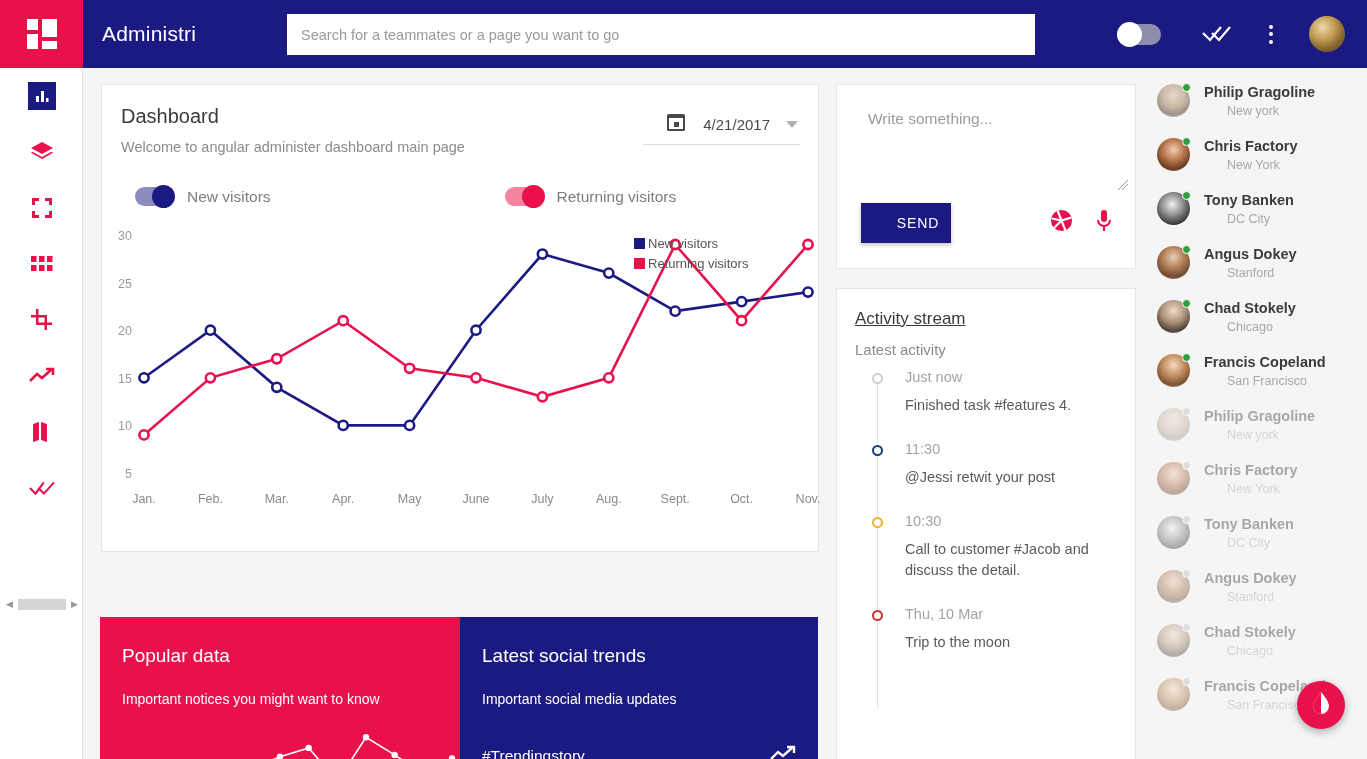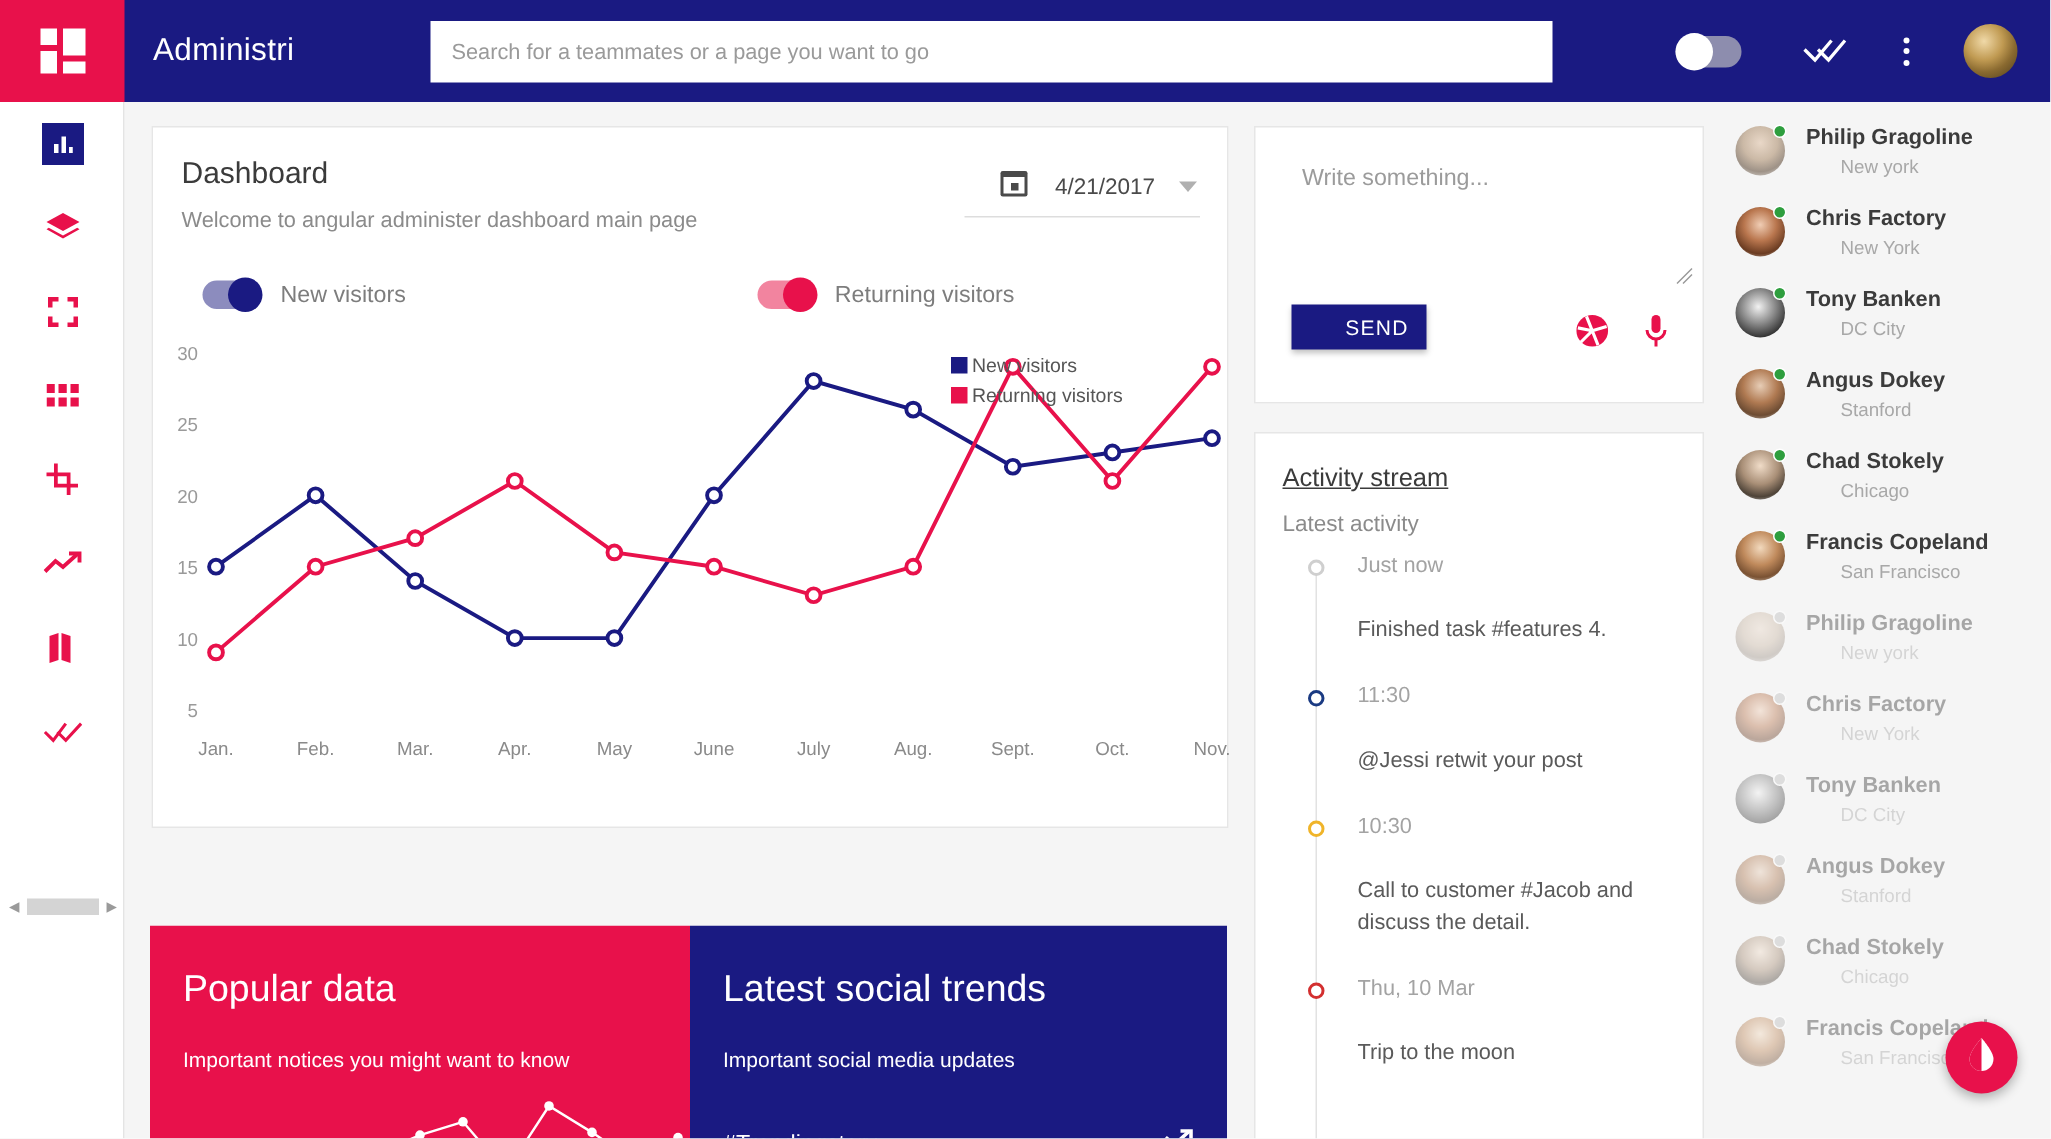--- a/index.html
+++ b/index.html
@@ -77,49 +77,49 @@
   .lt .sw i { position: absolute; right: -2px; top: -2px; width: 23px; height: 23px;
               border-radius: 50%; display: block; }
   .lt span { font-size: 15.5px; color: #7d7d7d; margin-left: 14px; }
   .chart-host { position: absolute; left: 0; top: 140px; width: 718px; height: 320px; }
 
   
   .split-card { position: absolute; left: 100px; top: 565px; width: 718px; height: 200px;
                 display: flex; overflow: hidden; }
   .pop-pane { width: 360px; height: 200px; background: #e8114b; position: relative; overflow: hidden; }
   .soc-pane { width: 358px; height: 200px; background: #1a1a82; position: relative; overflow: hidden; }
-  .pane-title { font-size: 25px; color: #fff; margin: 28px 0 0 22px; font-weight: 400; }
+  .pane-title { font-size: 19px; color: #fff; margin: 28px 0 0 22px; font-weight: 400; }
   .pane-sub { font-size: 14px; color: #fff; margin: 24px 0 0 22px; }
   .spark { position: absolute; left: 0; bottom: 0; width: 360px; height: 100px; }
   .trend-row { display: flex; align-items: center; justify-content: space-between;
                margin: 0 22px; height: 54px; cursor: pointer; }
   .trend-label { font-size: 15.5px; color: #fff; }
 
   
   .write-card { position: absolute; left: 753px; top: 16px; width: 300px; height: 185px; }
   .write-ph { position: absolute; left: 31px; top: 25px; font-size: 15.5px; color: #9b9b9b; }
   .resize-h { position: absolute; right: 6px; bottom: 79px; width: 12px; height: 12px; }
-  .send-btn { position: absolute; left: 24px; top: 118px; width: 90px; height: 30px;
+  .send-btn { position: absolute; left: 24px; top: 118px; width: 90px; height: 40px;
               background: #1a1a82; color: #fff; border: none; font-size: 14px;
               letter-spacing: .9px; cursor: pointer;
               font-family: "Liberation Sans", sans-serif;
               box-shadow: 0 2px 4px rgba(0,0,0,.25); padding-left: 24px; }
   .wc-icons { position: absolute; right: 22px; top: 124px; display: flex; gap: 22px; }
 
   
   .act-card { position: absolute; left: 753px; top: 220px; width: 300px; height: 520px; }
   .act-title { font-size: 17px; color: #3b3b3b; margin: 20px 0 0 18px; font-weight: 400; text-decoration: underline; }
   .act-sub { font-size: 15px; color: #8b8b8b; margin: 12px 0 0 18px; }
   .timeline { position: absolute; left: 40px; top: 80px; width: 244px; }
   .tl-line { position: absolute; left: 0; top: 8px; bottom: -30px; width: 1px; background: #e2e2e2; }
   .tl-item { position: relative; padding-left: 28px; margin-bottom: 25px; }
   .tl-dot { position: absolute; left: -5.5px; top: 4px; width: 11px; height: 11px;
             border-radius: 50%; background: #fff; border: 2px solid #c9c9c9; }
   .tl-time { font-size: 14.5px; color: #a3a3a3; }
-  .tl-text { font-size: 14.5px; color: #5a5a5a; margin-top: 25px; line-height: 1.45; }
+  .tl-text { font-size: 14.5px; color: #5a5a5a; margin-top: 10px; line-height: 1.45; }
 
   
   .contacts { position: absolute; left: 1068px; top: 16px; width: 216px; height: 740px; }
   .contact { display: flex; align-items: flex-start; height: 54px; cursor: pointer; }
   .c-av-wrap { position: relative; width: 33px; height: 33px; margin: 0 14px 0 6px; flex: none; }
   .c-av { width: 33px; height: 33px; border-radius: 50%; }
   .c-dot { position: absolute; right: -1px; top: -1px; width: 9px; height: 9px;
            border-radius: 50%; border: 1.5px solid #fff; }
   .c-name { font-size: 14.5px; color: #3b3b3b; font-weight: bold; }
   .c-city { font-size: 12.5px; color: #a8a8a8; margin-top: 4px; margin-left: 23px; }

